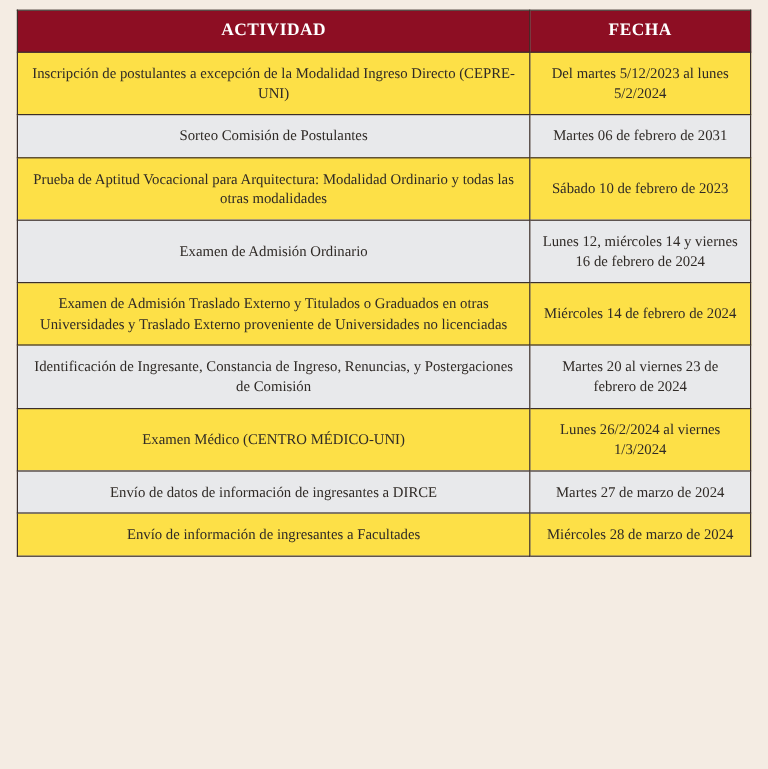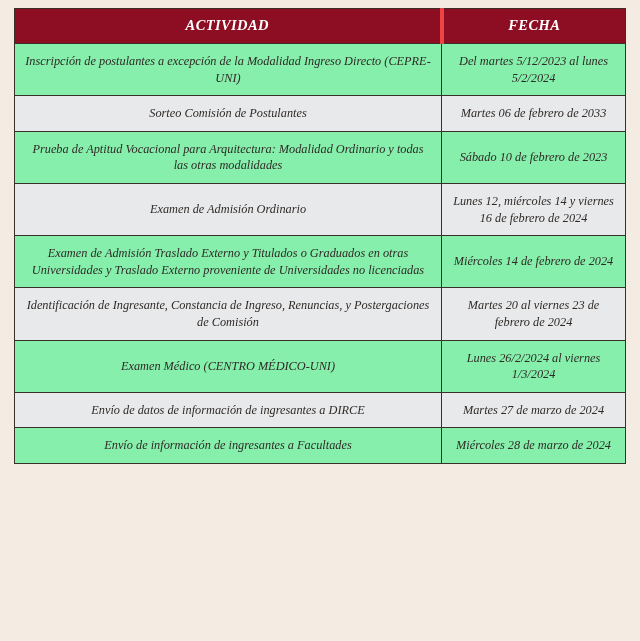--- a/index.html
+++ b/index.html
@@ -11,21 +11,20 @@
     height: 641px;
     background: #f4ece3;
     font-family: "Liberation Serif", "DejaVu Serif", serif;
     overflow: hidden;
   }
   .page {
     position: relative;
     width: 640px;
     height: 544px;
     box-sizing: border-box;
-    font-style: italic;
   }
   .schedule-table {
     position: absolute;
     left: 14px;
     top: 8px;
     width: 611px;
     border-collapse: collapse;
     table-layout: fixed;
     border: 1px solid #3b2f2a;
   }
@@ -38,37 +37,37 @@
     font-weight: bold;
     font-size: 14.5px;
     letter-spacing: 0.4px;
     text-align: center;
     padding: 8px 4px 9px 4px;
     border: 1px solid #3b2f2a;
     border-bottom: 1px solid #3b2f2a;
     font-family: "Liberation Serif", "DejaVu Serif", serif;
   }
   .schedule-table thead th.th-date {
-    border-left: 4px solid #ef4444;
+    border-left: 1px solid #ef4444;
   }
 
   .schedule-table tbody td {
     border-top: 1px solid #3b2f2a;
     border-bottom: 1px solid #3b2f2a;
     border-left: 1px solid #3b2f2a;
     border-right: 1px solid #3b2f2a;
     text-align: center;
     vertical-align: middle;
     color: #2f2a26;
     font-size: 12.3px;
     line-height: 1.35;
     padding: 9px 10px;
     font-family: "Liberation Serif", "DejaVu Serif", serif;
   }
-  .schedule-table tbody tr.row-cream td { background: #86efac; text-align: center; }
+  .schedule-table tbody tr.row-cream td { background: #fde047; text-align: center; }
   .schedule-table tbody tr.row-gray  td { background: #e8e9eb; }
 
   .schedule-table tbody td.cell-date {
     padding-left: 8px;
     padding-right: 8px;
   }
 </style>
 </head>
 <body>
 
@@ -84,21 +83,21 @@
         <th class="th-date">FECHA</th>
       </tr>
     </thead>
     <tbody id="table-body">
         <tr class="row-cream">
           <td class="cell-activity">Inscripción de postulantes a excepción de la Modalidad Ingreso Directo (CEPRE-UNI)</td>
           <td class="cell-date">Del martes 5/12/2023 al lunes 5/2/2024</td>
         </tr>
         <tr class="row-gray">
           <td class="cell-activity">Sorteo Comisión de Postulantes</td>
-          <td class="cell-date">Martes 06 de febrero de 2033</td>
+          <td class="cell-date">Martes 06 de febrero de 2031</td>
         </tr>
         <tr class="row-cream">
           <td class="cell-activity">Prueba de Aptitud Vocacional para Arquitectura: Modalidad Ordinario y todas las otras modalidades</td>
           <td class="cell-date">Sábado 10 de febrero de 2023</td>
         </tr>
         <tr class="row-gray">
           <td class="cell-activity">Examen de Admisión Ordinario</td>
           <td class="cell-date">Lunes 12, miércoles 14 y viernes 16 de febrero de 2024</td>
         </tr>
         <tr class="row-cream">

